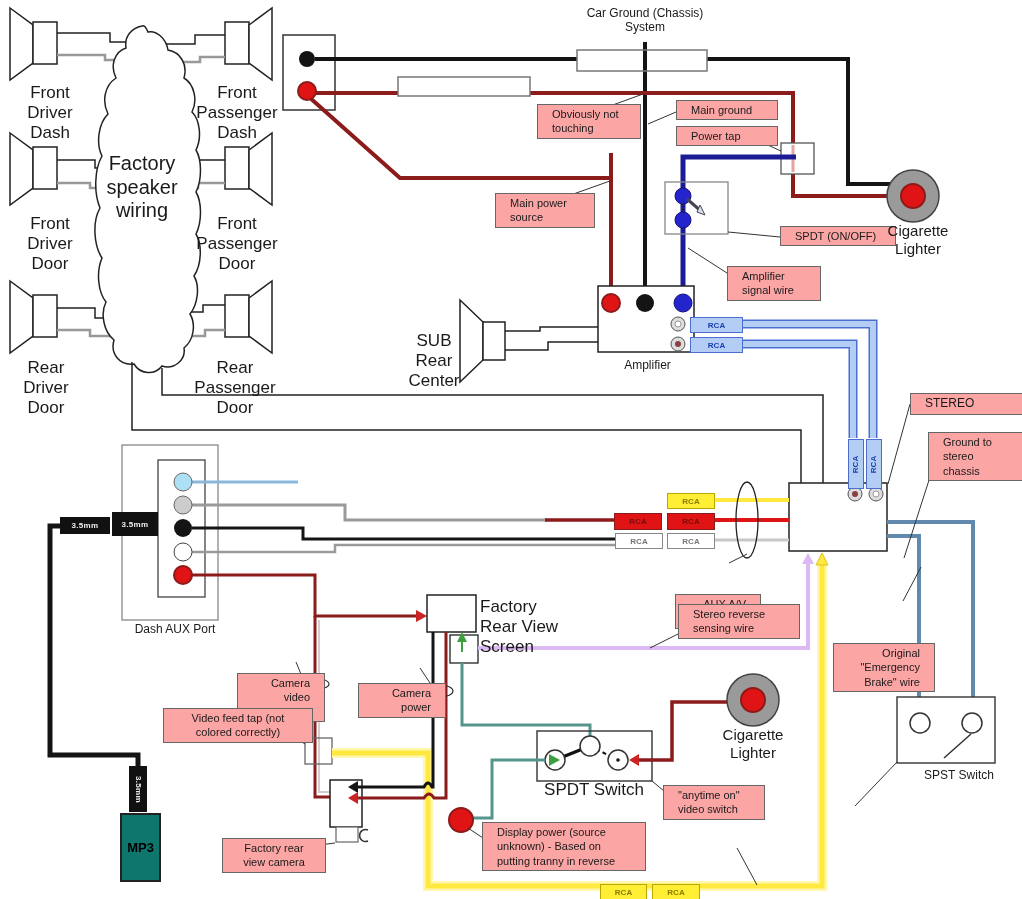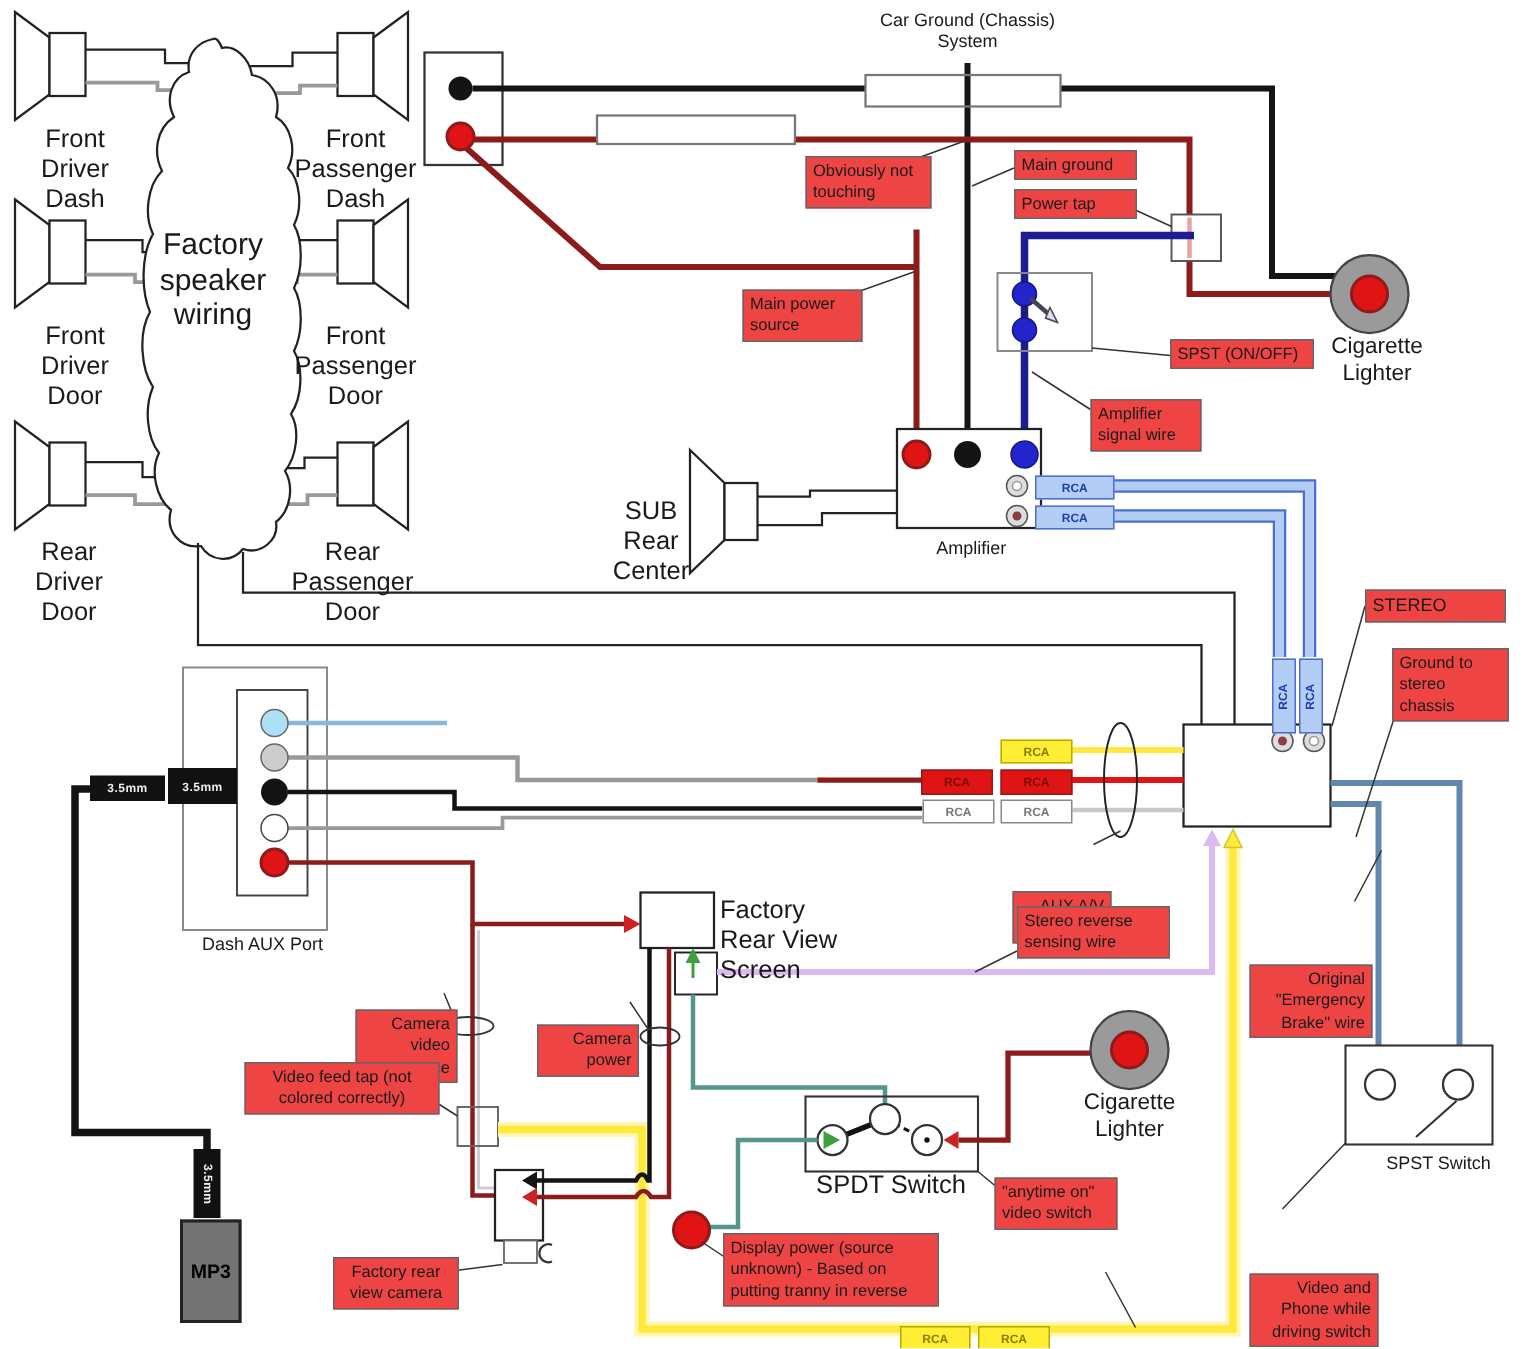--- a/index.html
+++ b/index.html
@@ -4,32 +4,32 @@
 <style>
   html,body{margin:0;padding:0;background:#fff;}
   #stage{position:relative;width:1022px;height:899px;background:#fff;overflow:hidden;
          font-family:"Liberation Sans",sans-serif;}
   #wires{position:absolute;left:0;top:0;width:1022px;height:899px;}
   .t{position:absolute;color:#1a1a1a;font-size:17px;line-height:1.18;}
   .ctr{text-align:center;}
   .rt{text-align:right;margin-top:43px;}
   .big{font-size:12px;}
   .med{font-size:15px;}
-  .bx{border:1px solid #666;background:#ef4444;padding:2px 4px;font-size:11px;line-height:1.3;}
+  .bx{border:1px solid #666;background:#fca5a5;padding:2px 14px;font-size:11px;line-height:1.3;}
   .plug{position:absolute;background:#111;color:#eee;font-size:8px;font-weight:bold;
         display:flex;align-items:center;justify-content:center;letter-spacing:.3px;}
   .rca{position:absolute;display:flex;align-items:center;justify-content:center;
        font-size:8px;font-weight:bold;border:1px solid;}
   .rca-blue{background:#b4cdf5;border-color:#4a6fd0;color:#1b3fae;}
   .rca-yel{background:#ffee33;border-color:#b8a800;color:#8a7d00;}
   .rca-red{background:#e01414;border-color:#8c1b1b;color:#7a0c0c;}
   .rca-wht{background:#ffffff;border-color:#888;color:#777;}
   .vtx{transform:rotate(-90deg);white-space:nowrap;}
   .vtx2{transform:rotate(90deg);white-space:nowrap;}
-  .mp3box{position:absolute;border:2px solid #222;background:#737373;display:flex;
+  .mp3box{position:absolute;border:2px solid #222;background:#0f766e;display:flex;
           align-items:center;justify-content:center;font-weight:bold;font-size:13px;}
 </style>
 </head>
 <body>
 
 <div id="stage">
 
 <svg id="wires" viewBox="0 0 1022 899" xmlns="http://www.w3.org/2000/svg">
 
   <g stroke="#222" stroke-width="1.5" fill="#fff">
@@ -241,21 +241,21 @@
 <div class="t ctr" style="left:186px;top:214px;width:102px">Front Passenger Door</div>
 <div class="t ctr" style="left:4px;top:358px;width:84px">Rear Driver Door</div>
 <div class="t ctr" style="left:182px;top:358px;width:106px">Rear Passenger Door</div>
 <div class="t ctr" style="left:92px;top:152px;width:100px;font-size:20px">Factory speaker wiring</div>
 
 <div class="t ctr big" style="left:570px;top:6px;width:150px">Car Ground (Chassis) System</div>
 
 <div class="t bx" style="left:537px;top:104px;width:74px">Obviously not touching</div>
 <div class="t bx" style="left:676px;top:100px;width:72px">Main ground</div>
 <div class="t bx" style="left:676px;top:126px;width:72px">Power tap</div>
-<div class="t bx" style="left:780px;top:226px;width:86px">SPST (ON/OFF)</div>
+<div class="t bx" style="left:780px;top:226px;width:86px">SPDT (ON/OFF)</div>
 <div class="t ctr med" style="left:876px;top:222px;width:84px">Cigarette Lighter</div>
 <div class="t bx" style="left:727px;top:266px;width:64px">Amplifier signal wire</div>
 <div class="t bx" style="left:495px;top:193px;width:70px">Main power source</div>
 
 <div class="t ctr" style="left:400px;top:331px;width:68px">SUB Rear Center</div>
 <div class="t ctr big" style="left:600px;top:358px;width:95px">Amplifier</div>
 
 <div class="t bx" style="left:910px;top:393px;width:84px;font-size:12px">STEREO</div>
 <div class="t bx" style="left:928px;top:432px;width:68px">Ground to stereo chassis</div>
 <div class="t bx rt" style="left:675px;top:551px;width:56px">AUX A/V inputs</div>
@@ -266,21 +266,20 @@
 <div class="t" style="left:480px;top:597px;width:92px">Factory Rear View Screen</div>
 <div class="t bx" style="left:678px;top:604px;width:92px">Stereo reverse sensing wire</div>
 <div class="t bx rt" style="left:833px;top:600px;width:72px">Original "Emergency Brake" wire</div>
 <div class="t bx ctr" style="left:163px;top:708px;width:120px">Video feed tap (not colored correctly)</div>
 <div class="t bx ctr" style="left:222px;top:838px;width:74px">Factory rear view camera</div>
 <div class="t ctr" style="left:524px;top:780px;width:140px;font-size:17px">SPDT Switch</div>
 <div class="t bx" style="left:663px;top:785px;width:72px">"anytime on" video switch</div>
 <div class="t bx" style="left:482px;top:822px;width:134px">Display power (source unknown) - Based on putting tranny in reverse</div>
 <div class="t ctr med" style="left:712px;top:726px;width:82px">Cigarette Lighter</div>
 <div class="t ctr big" style="left:920px;top:768px;width:78px">SPST Switch</div>
-<div class="t bx rt" style="left:833px;top:806px;width:76px">Video and Phone while driving switch</div>
 
 <div class="rca rca-blue" style="left:690px;top:317px;width:51px;height:14px">RCA</div>
 <div class="rca rca-blue" style="left:690px;top:337px;width:51px;height:14px">RCA</div>
 <div class="rca rca-blue" style="left:848px;top:439px;width:14px;height:48px">
       <span class="vtx">RCA</span>
     </div>
 <div class="rca rca-blue" style="left:866px;top:439px;width:14px;height:48px">
       <span class="vtx">RCA</span>
     </div>
 <div class="rca rca-yel" style="left:667px;top:493px;width:46px;height:14px">RCA</div>

